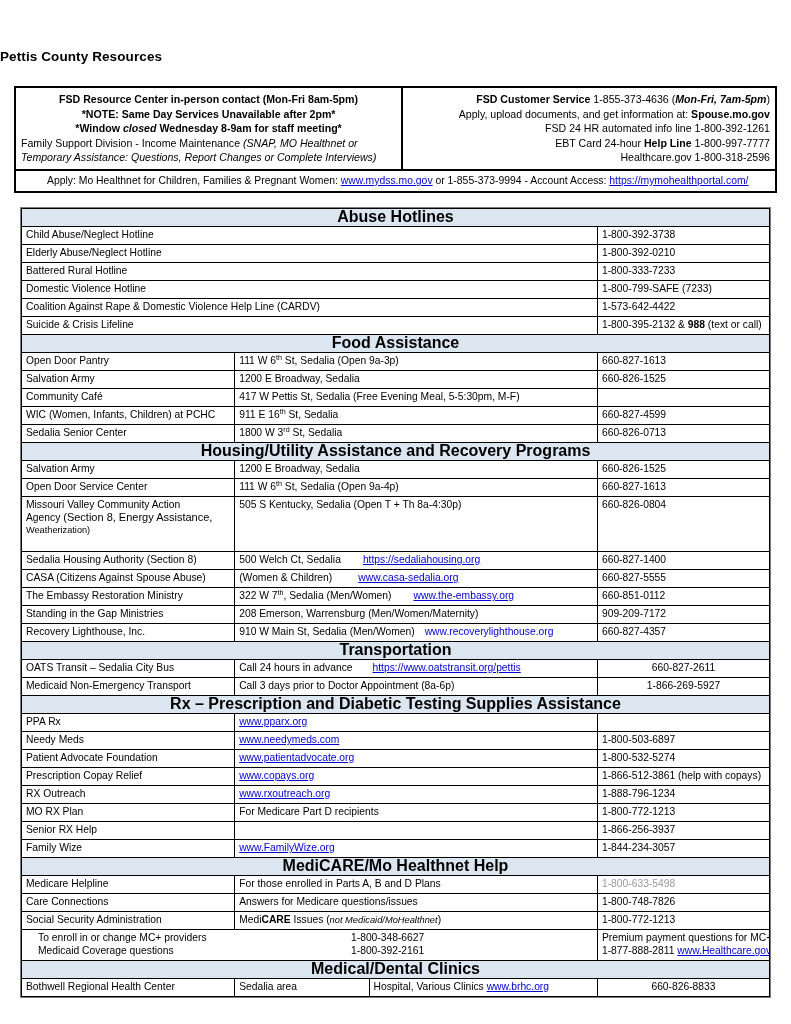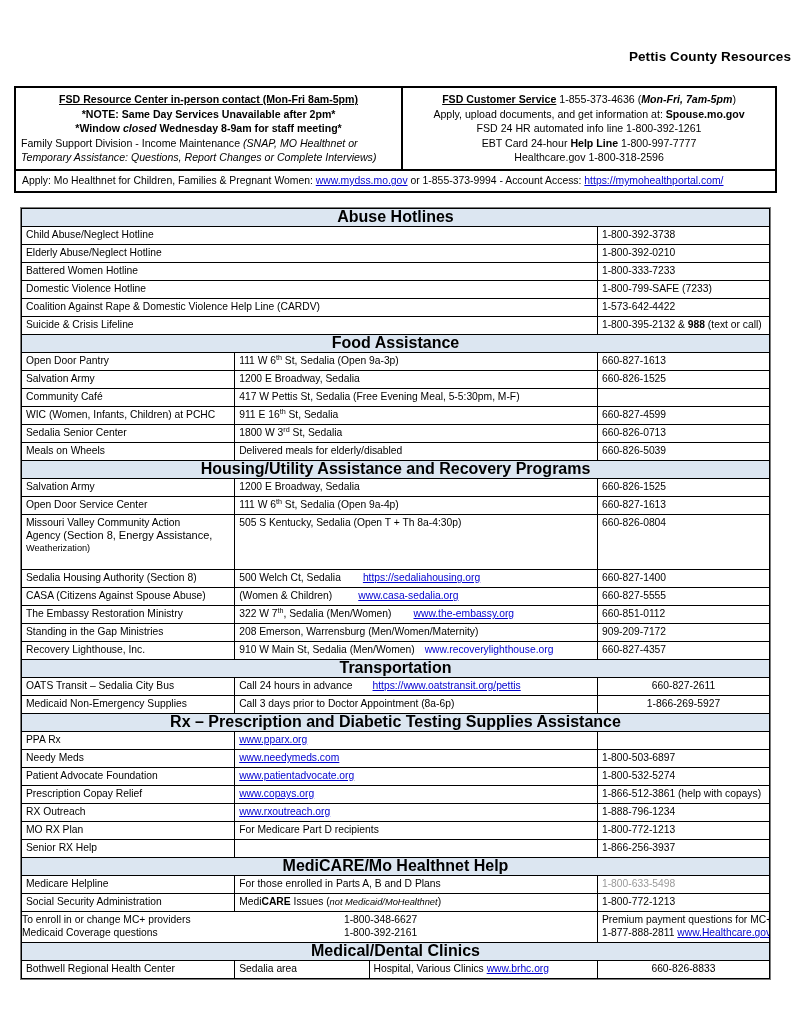--- a/index.html
+++ b/index.html
@@ -11,21 +11,21 @@
     -webkit-font-smoothing:none;
   }
   .page{
     width:791px;
     min-height:1024px;
     box-sizing:border-box;
     padding:0;
     position:relative;
   }
   .doc-title{
-    text-align:right;
+    text-align:left;
     font-weight:bold;
     font-size:13.5px;
     margin:0;
     padding:49px 0 0 0;
     letter-spacing:.1px;
   }
 
   
   .header-wrap{
     margin:22px 14px 0 14px;
@@ -40,35 +40,36 @@
     box-sizing:border-box;
     padding:4px 5px 4px 5px;
   }
   .hcol.left{
     width:51%;
     border-right:2.5px solid #000;
     text-align:center;
   }
   .hcol.right{
     width:49%;
-    text-align:center;
+    text-align:right;
   }
   .hline{
     font-size:10.6px;
     line-height:14.6px;
     white-space:nowrap;
   }
-  .u{text-decoration:underline;}
+  .u{}
   .b{font-weight:bold;}
   .i{font-style:italic;}
   .bottom-strip{
     padding:3px 6px 4px 6px;
     font-size:10.4px;
     line-height:13px;
     white-space:nowrap;
+    margin-left:25px;
   }
   a,.lnk{color:#0000d0;text-decoration:underline;}
   .lnk-plain{color:#0000d0;text-decoration:none;}
 
   
   .tbl-wrap{
     margin:14px 20px 0 20px;
     border:1.4px solid #7b7b7b;
     box-sizing:border-box;
   }
@@ -146,21 +147,21 @@
     </tr>
     <tr>
       <td colspan="2">Child Abuse/Neglect Hotline</td>
       <td>1-800-392-3738</td>
     </tr>
     <tr>
       <td colspan="2">Elderly Abuse/Neglect Hotline</td>
       <td>1-800-392-0210</td>
     </tr>
     <tr>
-      <td colspan="2">Battered Women Hotline</td>
+      <td colspan="2">Battered Rural Hotline</td>
       <td>1-800-333-7233</td>
     </tr>
     <tr>
       <td colspan="2">Domestic Violence Hotline</td>
       <td>1-800-799-SAFE (7233)</td>
     </tr>
     <tr>
       <td colspan="2">Coalition Against Rape &amp; Domestic Violence Help Line (CARDV)</td>
       <td>1-573-642-4422</td>
     </tr>
@@ -189,25 +190,20 @@
     </tr>
     <tr>
       <td>WIC (Women, Infants, Children) at PCHC</td>
       <td><span>911 E 16</span><sup>th</sup><span> St, Sedalia</span></td>
       <td>660-827-4599</td>
     </tr>
     <tr>
       <td>Sedalia Senior Center</td>
       <td><span>1800 W 3</span><sup>rd</sup><span> St, Sedalia</span></td>
       <td>660-826-0713</td>
-    </tr>
-    <tr>
-      <td>Meals on Wheels</td>
-      <td>Delivered meals for elderly/disabled</td>
-      <td>660-826-5039</td>
     </tr>
 
     <tr>
       <td class="sec" colspan="3">Housing/Utility Assistance and Recovery Programs</td>
     </tr>
     <tr>
       <td>Salvation Army</td>
       <td>1200 E Broadway, Sedalia</td>
       <td>660-826-1525</td>
     </tr>
@@ -253,21 +249,21 @@
 
     <tr>
       <td class="sec" colspan="3">Transportation</td>
     </tr>
     <tr>
       <td>OATS Transit – Sedalia City Bus</td>
       <td><span>Call 24 hours in advance</span><span class="lnk" style="padding-left:20px">https://www.oatstransit.org/pettis</span></td>
       <td class="ctr">660-827-2611</td>
     </tr>
     <tr>
-      <td>Medicaid Non-Emergency Supplies</td>
+      <td>Medicaid Non-Emergency Transport</td>
       <td>Call 3 days prior to Doctor Appointment (8a-6p)</td>
       <td class="ctr">1-866-269-5927</td>
     </tr>
 
     <tr>
       <td class="sec" colspan="3">Rx – Prescription and Diabetic Testing Supplies Assistance</td>
     </tr>
     <tr>
       <td>PPA Rx</td>
       <td><span class="lnk">www.pparx.org</span></td>
@@ -296,36 +292,46 @@
     <tr>
       <td>MO RX Plan</td>
       <td>For Medicare Part D recipients</td>
       <td>1-800-772-1213</td>
     </tr>
     <tr>
       <td>Senior RX Help</td>
       <td></td>
       <td>1-866-256-3937</td>
     </tr>
+    <tr>
+      <td>Family Wize</td>
+      <td><span class="lnk">www.FamilyWize.org</span></td>
+      <td>1-844-234-3057</td>
+    </tr>
 
     <tr>
       <td class="sec" colspan="3">MediCARE/Mo Healthnet Help</td>
     </tr>
     <tr>
       <td>Medicare Helpline</td>
       <td>For those enrolled in Parts A, B and D Plans</td>
       <td class="gray">1-800-633-5498</td>
     </tr>
     <tr>
+      <td>Care Connections</td>
+      <td>Answers for Medicare questions/issues</td>
+      <td>1-800-748-7826</td>
+    </tr>
+    <tr>
       <td>Social Security Administration</td>
       <td><span>Medi</span><span class="b">CARE</span><span> Issues (</span><span class="i" style="font-size:9.3px">not Medicaid/MoHealthnet</span><span>)</span></td>
       <td>1-800-772-1213</td>
     </tr>
     <tr>
-      <td colspan="2" style="height:28px;padding:1px 0 1px 0">
+      <td colspan="2" style="height:28px;padding:1px 0 1px 16px">
         <div style="display:flex">
           <div style="width:56%">To enroll in or change MC+ providers</div>
           <div>1-800-348-6627</div>
         </div>
         <div style="display:flex">
           <div style="width:56%">Medicaid Coverage questions</div>
           <div>1-800-392-2161</div>
         </div>
       </td>
       <td style="position:relative">

